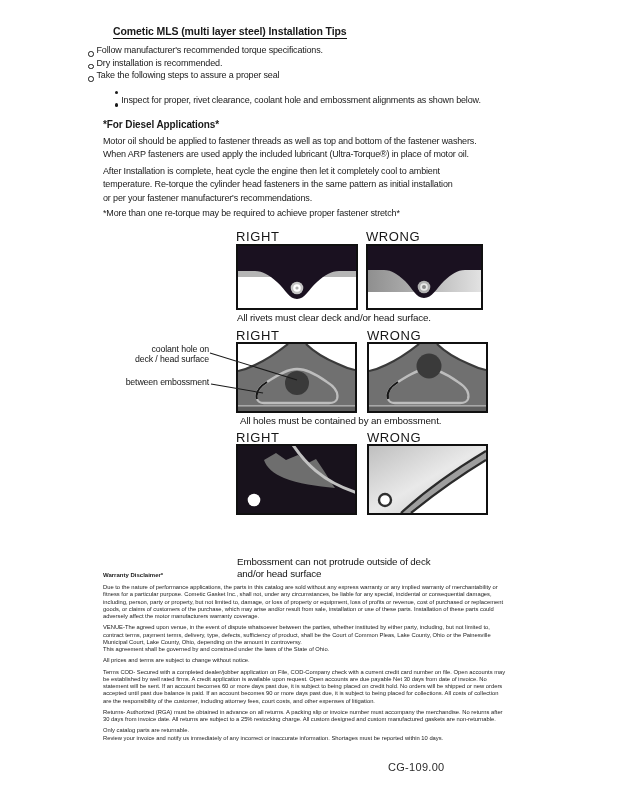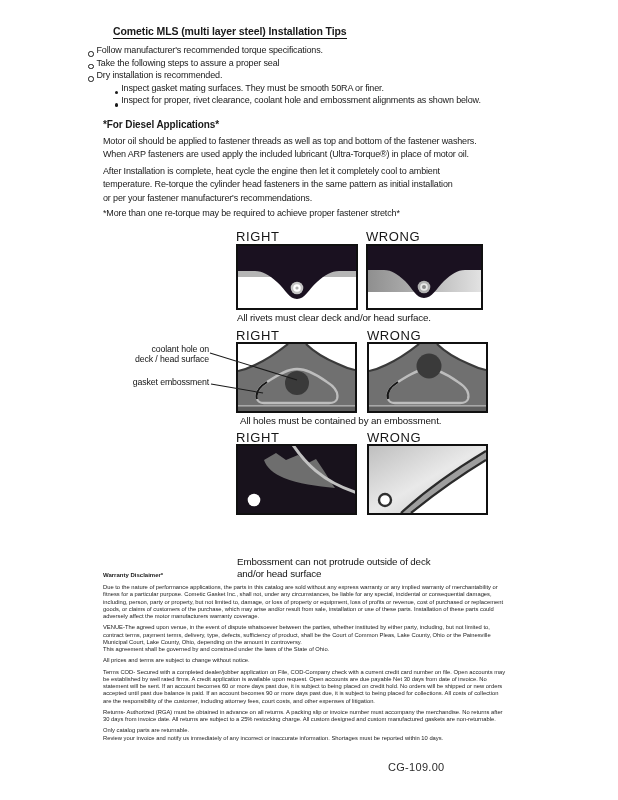--- a/index.html
+++ b/index.html
@@ -41,29 +41,28 @@
 
 <div class="abs" id="title">Cometic MLS (multi layer steel) Installation Tips</div>
 
 <div class="abs" id="tips">
   <div class="tiprow">
       <span class="b1"></span>
       <span>Follow manufacturer's recommended torque specifications.</span>
     </div>
   <div class="tiprow">
       <span class="b1"></span>
-      <span>Take the following steps to assure a proper seal</span>
+      <span>Dry installation is recommended.</span>
     </div>
   <div class="tiprow">
       <span class="b1"></span>
-      <span>Dry installation is recommended.</span>
+      <span>Take the following steps to assure a proper seal</span>
     </div>
   <div class="tiprow sub">
       <span class="b2"></span>
-      <span>Inspect gasket mating surfaces.  They must be smooth 50RA or finer.</span>
     </div>
   <div class="tiprow sub">
       <span class="b2"></span>
       <span>Inspect for proper, rivet clearance, coolant hole and embossment alignments as shown below.</span>
     </div>
 </div>
 
 <div class="abs" id="diesel-heading">*For Diesel Applications*</div>
 <div class="abs para pre" style="top:135px;">Motor oil should be applied to fastener threads as well as top and bottom of the fastener washers.
 When ARP fasteners are used apply the included lubricant (Ultra-Torque®) in place of motor oil.</div>
@@ -104,21 +103,21 @@
   </svg>
 </div>
 
 <div class="abs caption" style="left:237px;top:312px;">All rivets must clear deck and/or head surface.</div>
 
 <div class="abs rw" style="left:236px;top:328px;width:121px;">RIGHT</div>
 <div class="abs rw" style="left:367px;top:328px;width:121px;">WRONG</div>
 
 <div class="abs annot pre" style="left:60px;top:345px;width:149px;">coolant hole on
 deck / head surface</div>
-<div class="abs annot" style="left:60px;top:378px;width:149px;">gasket embossment</div>
+<div class="abs annot" style="left:60px;top:378px;width:149px;">between embossment</div>
 
 <div class="abs panel" style="left:236px;top:342px;">
   <svg width="117" height="67" viewBox="0 0 117 67">
     <rect x="0" y="0" width="117" height="67" fill="#707070"></rect>
     <path d="M0,0 H50 C40,8 28,16 17,21 C11,24 5,26 0,27 Z" fill="#ffffff"></path>
     <path d="M50,0 C40,8 28,16 17,21 C11,24 5,26 0,27" fill="none" stroke="#3a3a3a" stroke-width="2.2"></path>
     <path d="M117,0 H68 C76,8 88,15 100,20 C106,23 112,25 117,26 Z" fill="#ffffff"></path>
     <path d="M68,0 C76,8 88,15 100,20 C106,23 112,25 117,26" fill="none" stroke="#3a3a3a" stroke-width="2.2"></path>
     <rect x="0" y="62" width="117" height="5" fill="#5e5e5e"></rect>
     <rect x="0" y="61" width="117" height="1.6" fill="#a8a8a8"></rect>

